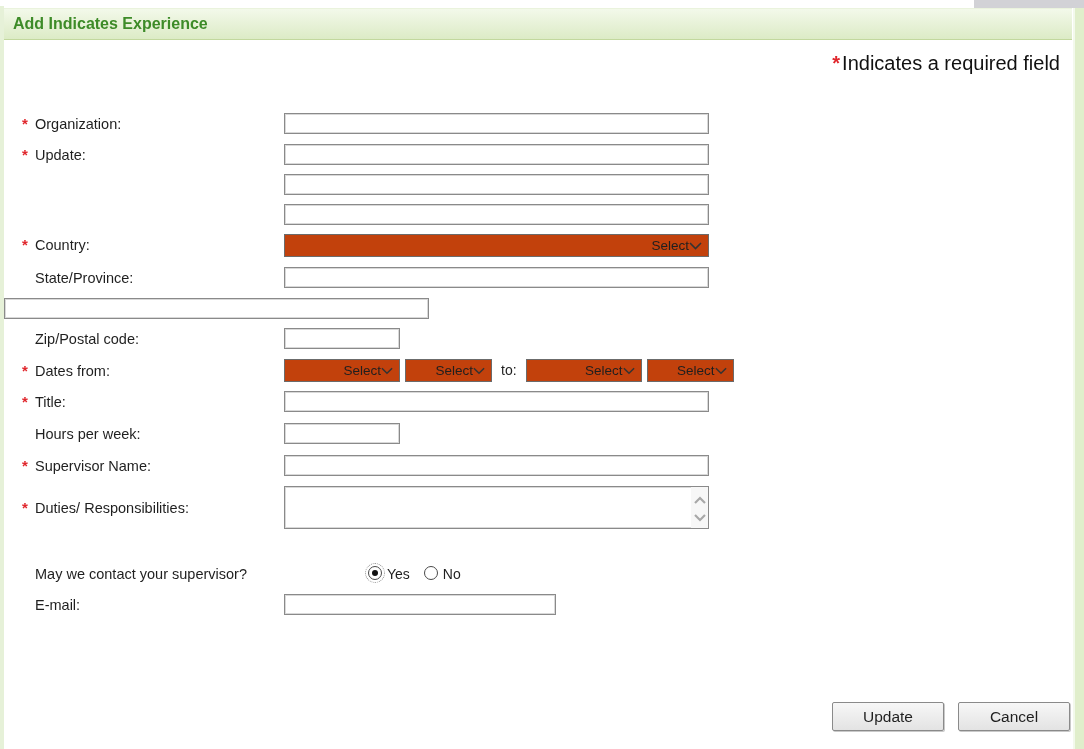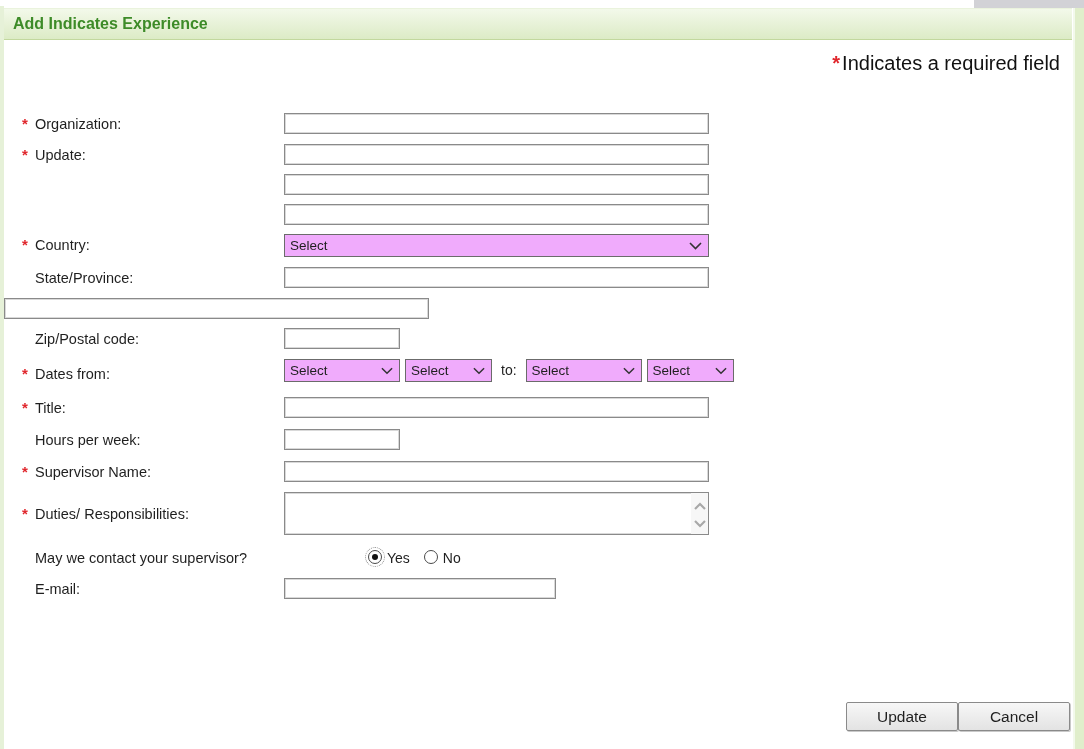--- a/index.html
+++ b/index.html
@@ -43,22 +43,22 @@
   .txt{
     box-sizing:border-box;height:21px;border:1px solid #8a8a8a;background:#fff;
     font-family:inherit;font-size:13px;padding:1px 4px;color:#1f1f1f;outline:none;
     box-shadow:0 0 0 1px #d9d9d9 inset;
   }
   .w-full{width:425px;}
   .w-small{width:116px;}
   .w-mid{width:272px;}
   .stack{display:flex;flex-direction:column;gap:9px;}
   .select{
-    box-sizing:border-box;height:23px;border:1px solid #6b6b6b;background:#f0abfc;
-    display:flex;align-items:center;justify-content:space-between;
+    box-sizing:border-box;height:23px;border:1px solid #6b6b6b;background:#c2410c;
+    display:flex;align-items:center;justify-content:flex-end;
     font-size:13.5px;color:#1f1f1f;padding:0 6px 0 5px;cursor:default;
   }
   .select svg{flex:0 0 auto;}
   .sel-full{width:425px;}
   .sel-m1{width:116px;}
   .sel-m2{width:87px;}
   .dates-wrap{display:flex;align-items:center;gap:5px;}
   .to-lbl{font-size:14px;color:#1f1f1f;padding:0 4px;line-height:23px;}
   .textarea{
     box-sizing:border-box;width:425px;height:43px;border:1px solid #8a8a8a;background:#fff;
@@ -73,32 +73,32 @@
   .radio-item{display:flex;gap:5px;font-size:14px;}
   .radio{
     box-sizing:border-box;width:14px;height:14px;border:1px solid #4a4a4a;border-radius:50%;
     background:#fff;position:relative;display:inline-block;
   }
   .radio.checked::after{
     content:"";position:absolute;left:3px;top:3px;width:6px;height:6px;border-radius:50%;background:#111;
   }
   .radio.focused{outline:1px dotted #8c8c8c;outline-offset:2px;}
   .footer{
-    position:absolute;right:2px;bottom:18px;display:flex;gap:0;
+    position:absolute;right:2px;bottom:18px;display:flex;gap:14px;
   }
   .btn{
     box-sizing:border-box;height:29px;min-width:112px;padding:0 18px;
     background:linear-gradient(#f7f7f7,#e3e3e3);
     border:1px solid #8a8a8a;border-radius:2px;
     font-family:inherit;font-size:15.5px;color:#1f1f1f;
     box-shadow:1px 1px 0 #c9c9c9;
     cursor:pointer;
   }
   .mt41{margin-top:41px}.mt9{margin-top:9px}.mt10{margin-top:10px}
-  .mt8{margin-top:8px}.mt24{margin-top:12px}.mt32{margin-top:32px}
+  .mt8{margin-top:8px}.mt24{margin-top:34px}.mt32{margin-top:32px}
   .row-center{align-items:center;}
 </style>
 </head>
 <body>
 
 <div class="page">
 
   <div class="edge-left"></div>
   <div class="edge-right"></div>
   <div class="corner-gray"></div>
@@ -153,21 +153,21 @@
     </div>
 
     <div class="row mt9">
       <div class="lbl">
         <span class="star blank">*</span><span>Zip/Postal code:</span>
       </div>
       <input class="txt w-small" type="text" style="">
     </div>
 
     <div class="row mt9">
-      <div class="lbl" style="line-height:29px">
+      <div class="lbl" style="line-height:23px">
         <span class="star">*</span><span>Dates from:</span>
       </div>
       <div class="dates-wrap">
         <div class="select sel-m1">
           <span>Select</span>
           <span><svg width="12" height="8" viewBox="0 0 13 8">
                 <polyline points="1,1 6.5,6.5 12,1" fill="none" stroke="#333" stroke-width="1.6"></polyline>
               </svg></span>
         </div>
         <div class="select sel-m2">

